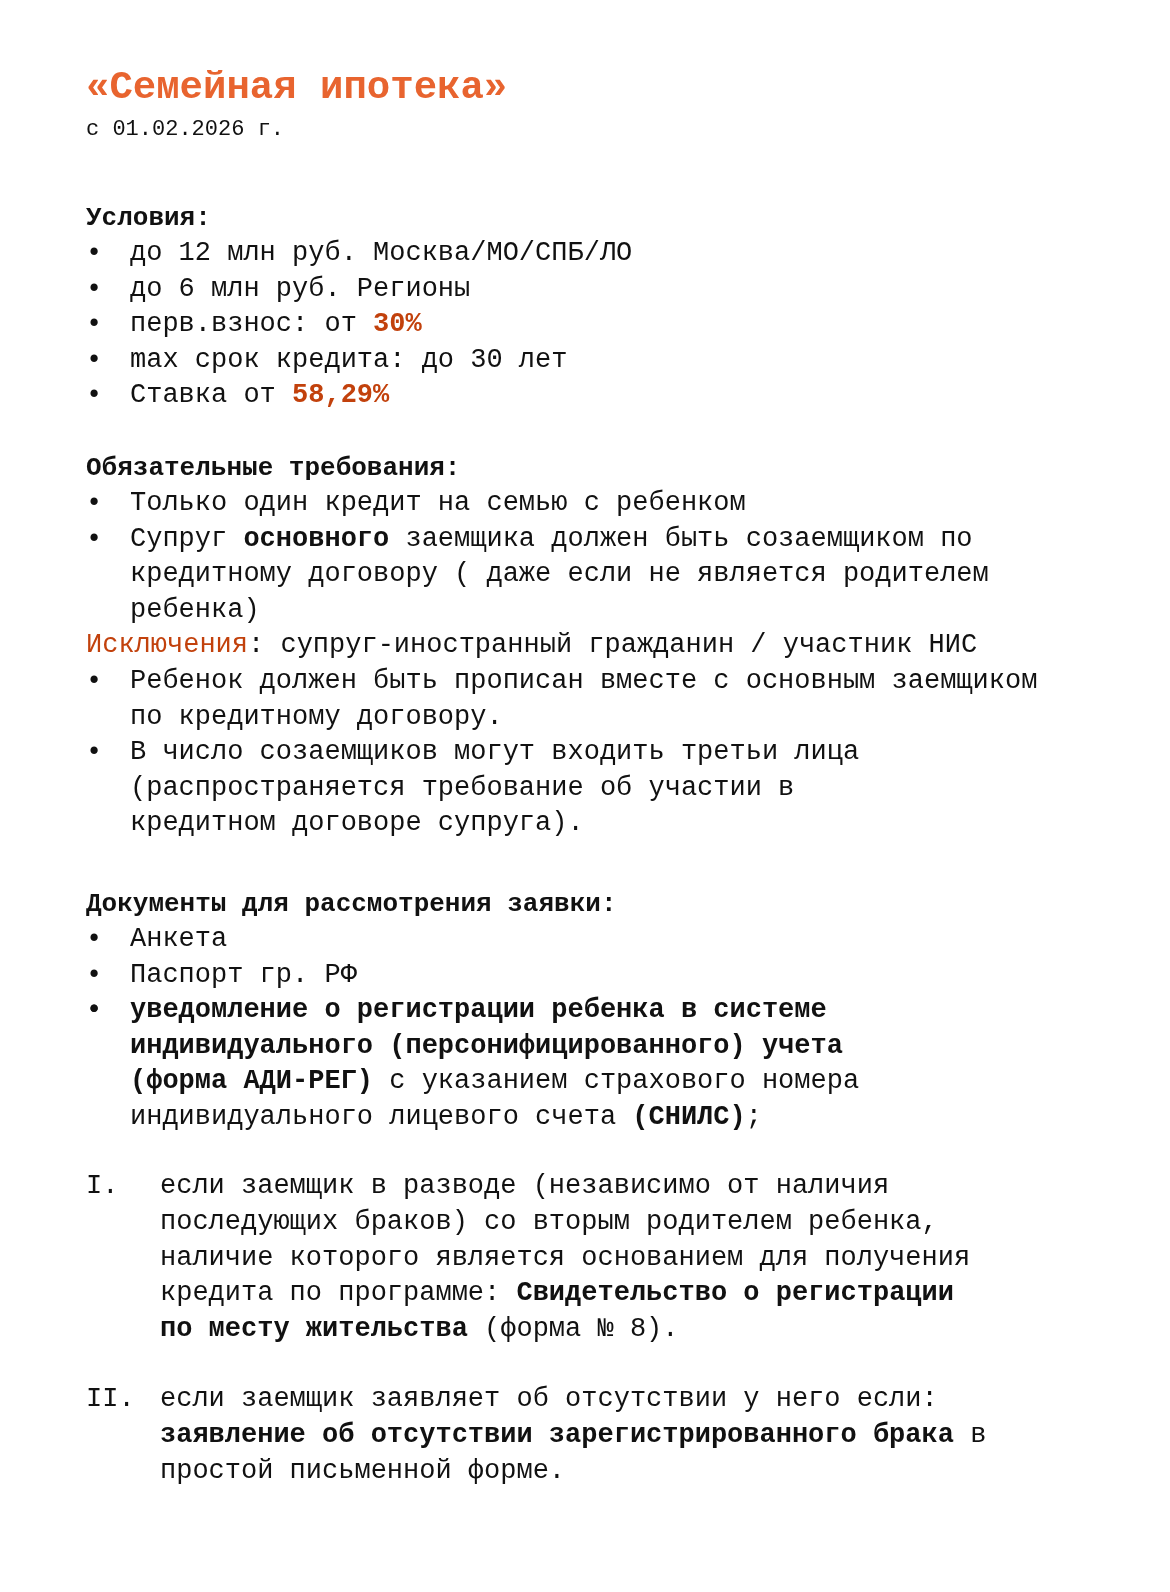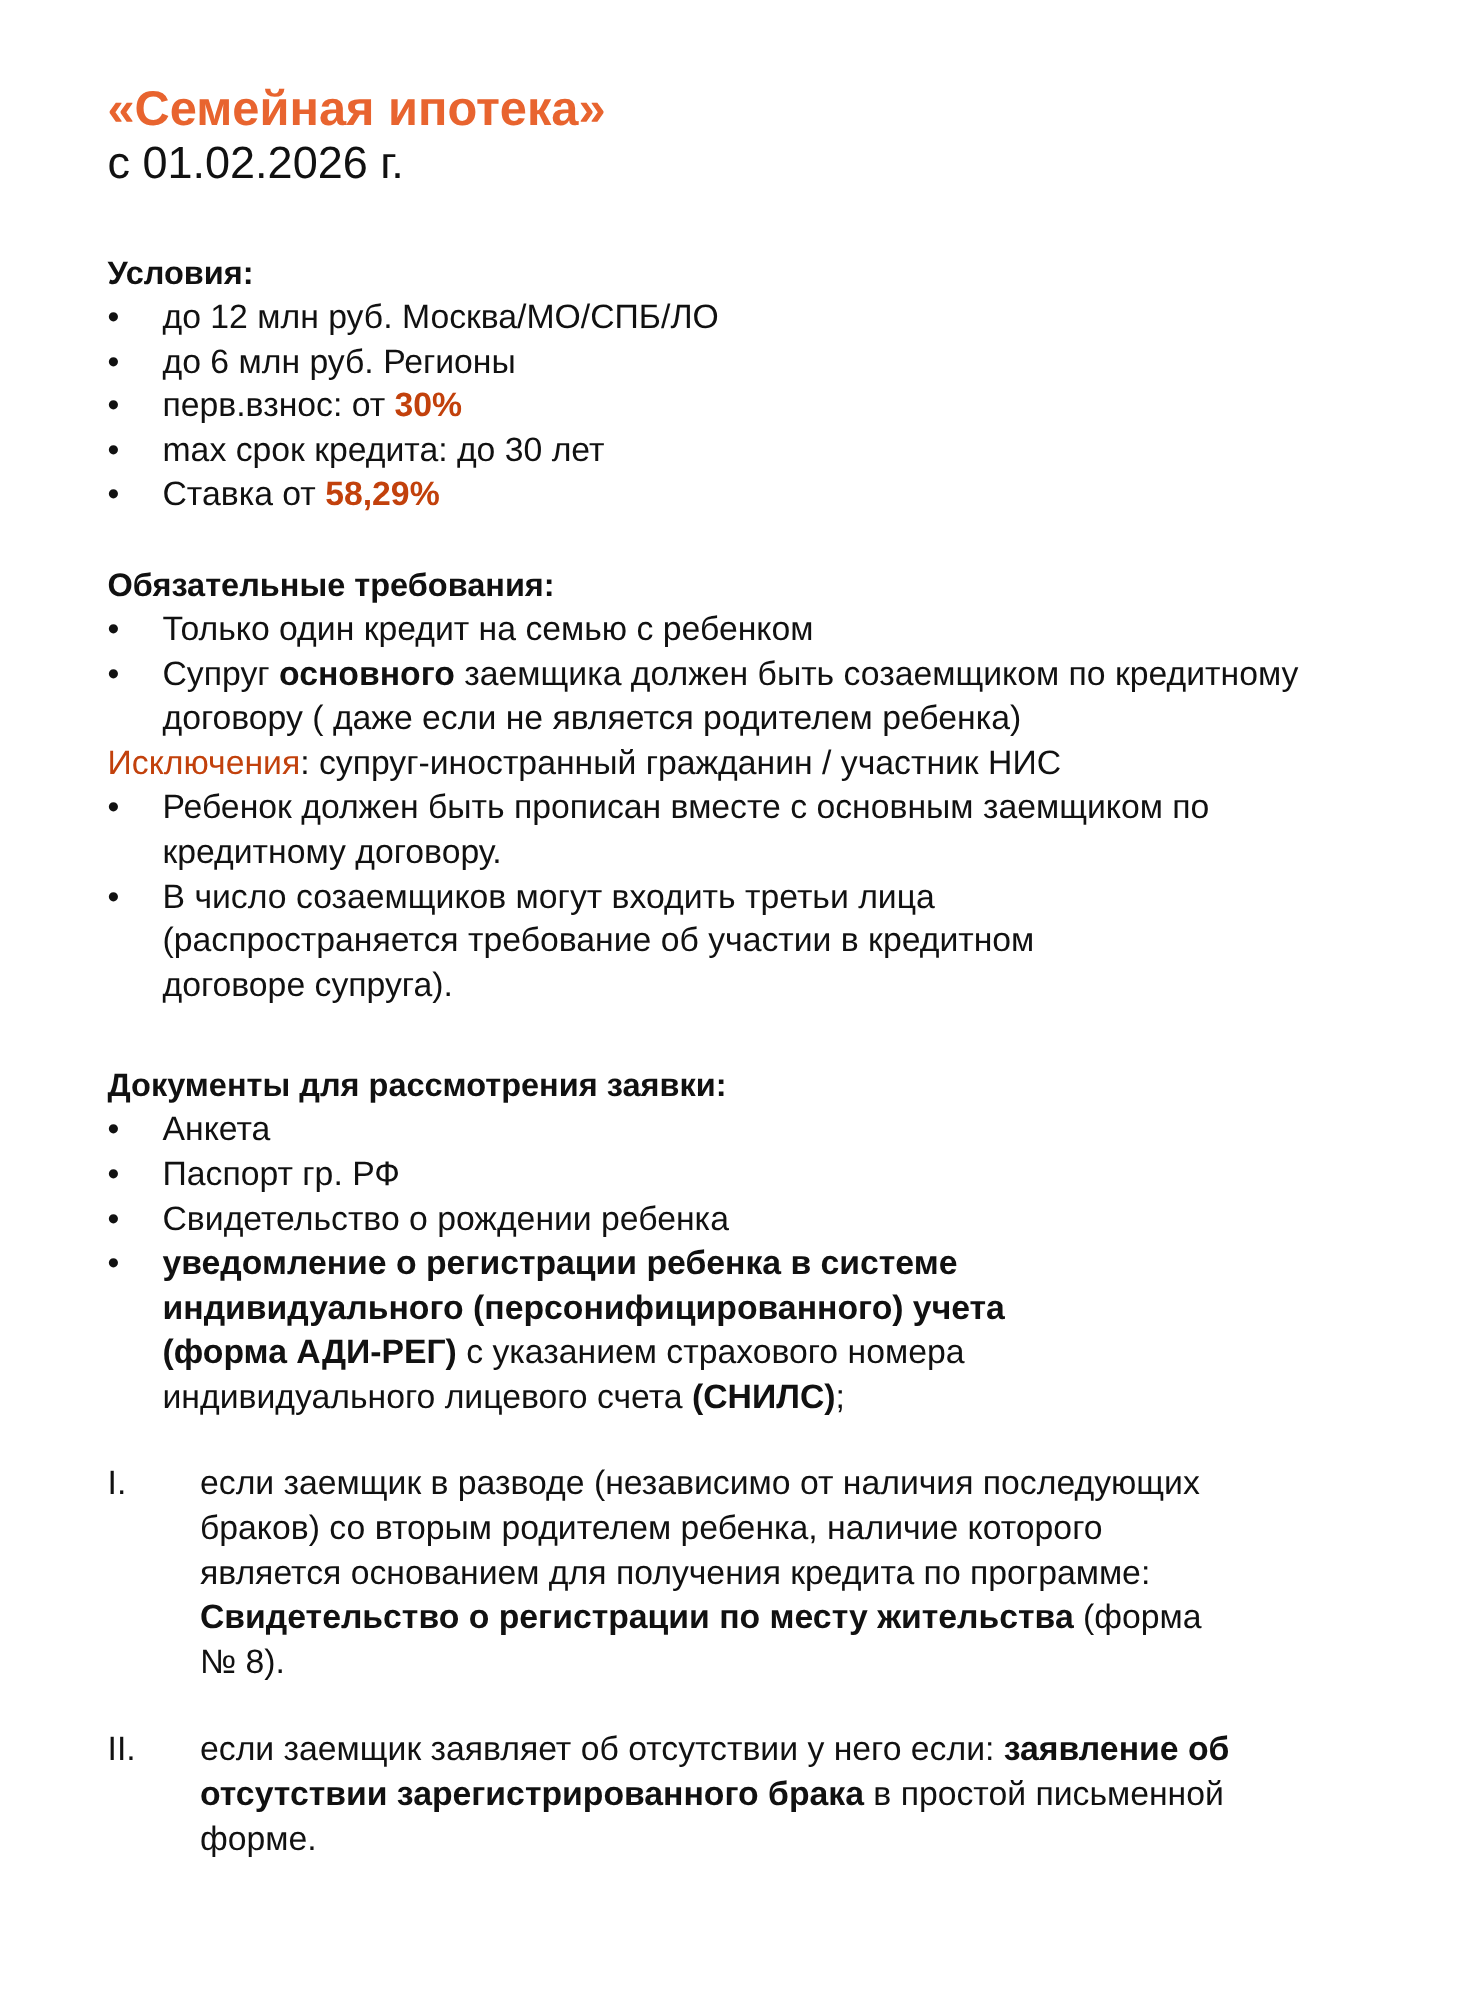--- a/index.html
+++ b/index.html
@@ -1,23 +1,23 @@
 <!DOCTYPE html>
 <html><head>
 <meta charset="utf-8">
 <style>
   html, body { margin: 0; padding: 0; background: #ffffff; }
   body {
     width: 1170px; height: 1592px; overflow: hidden;
     font-family: "Liberation Sans", sans-serif;
     color: #111111;
   }
-  .page { position: relative; padding: 66px 0 0 86px; box-sizing: border-box; width: 1042px; }
+  .page { position: relative; padding: 66px 0 0 86px; box-sizing: border-box; width: 1042px; font-family: Liberation Mono, monospace; }
   .title { font-size: 39px; font-weight: bold; line-height: 44px; color: #E8642F; margin: 0; }
-  .subtitle { font-size: 36px; line-height: 36px; margin: 2px 12px 0 0; }
+  .subtitle { font-size: 22px; line-height: 36px; margin: 2px 12px 0 0; }
   .section-head { font-size: 26px; font-weight: bold; line-height: 36px; margin: 0; }
   .sec1 { margin-top: 52px; }
   .sec2 { margin-top: 36px; }
   .sec3 { margin-top: 44px; }
   ul.blist { list-style: none; margin: 0; padding: 0; }
   ul.blist li { position: relative; padding-left: 44px; font-size: 27px; line-height: 35.6px; width: 930px; }
   ul.blist li .bullet { position: absolute; left: 0; top: 0; width: 20px; }
   .accent { color: #c2410c; font-weight: bold; }
   .exc-red { color: #c2410c; }
   .b { font-weight: bold; }
@@ -57,21 +57,21 @@
       <li><span class="bullet">•</span><span>Ребенок должен быть прописан вместе с основным заемщиком по кредитному договору.</span></li>
       <li style="width:800px"><span class="bullet">•</span><span>В число созаемщиков могут входить третьи лица (распространяется требование об участии в кредитном договоре супруга).</span></li>
     </ul>
   </section>
 
   <section>
     <p class="section-head sec3">Документы для рассмотрения заявки:</p>
     <ul class="blist">
       <li><span class="bullet">•</span><span>Анкета</span></li>
       <li><span class="bullet">•</span><span>Паспорт гр. РФ</span></li>
-      <li><span class="bullet">•</span><span>Свидетельство о рождении ребенка</span></li>
+      <li><span class="bullet">•</span></li>
       <li style="width:760px"><span class="bullet">•</span><span class="b">уведомление о регистрации ребенка в системе индивидуального (персонифицированного) учета (форма АДИ-РЕГ)</span><span> с указанием страхового номера индивидуального лицевого счета </span><span class="b">(СНИЛС)</span><span>;</span></li>
     </ul>
   </section>
 
   <section class="roman">
     <div class="roman-item">
       <span class="num">I.</span>
       <span>если заемщик в разводе (независимо от наличия последующих браков) со вторым родителем ребенка, наличие которого является основанием для получения кредита по программе: </span><span class="b">Свидетельство о регистрации по месту жительства</span><span> (форма № 8).</span>
     </div>
     <div class="roman-item">

